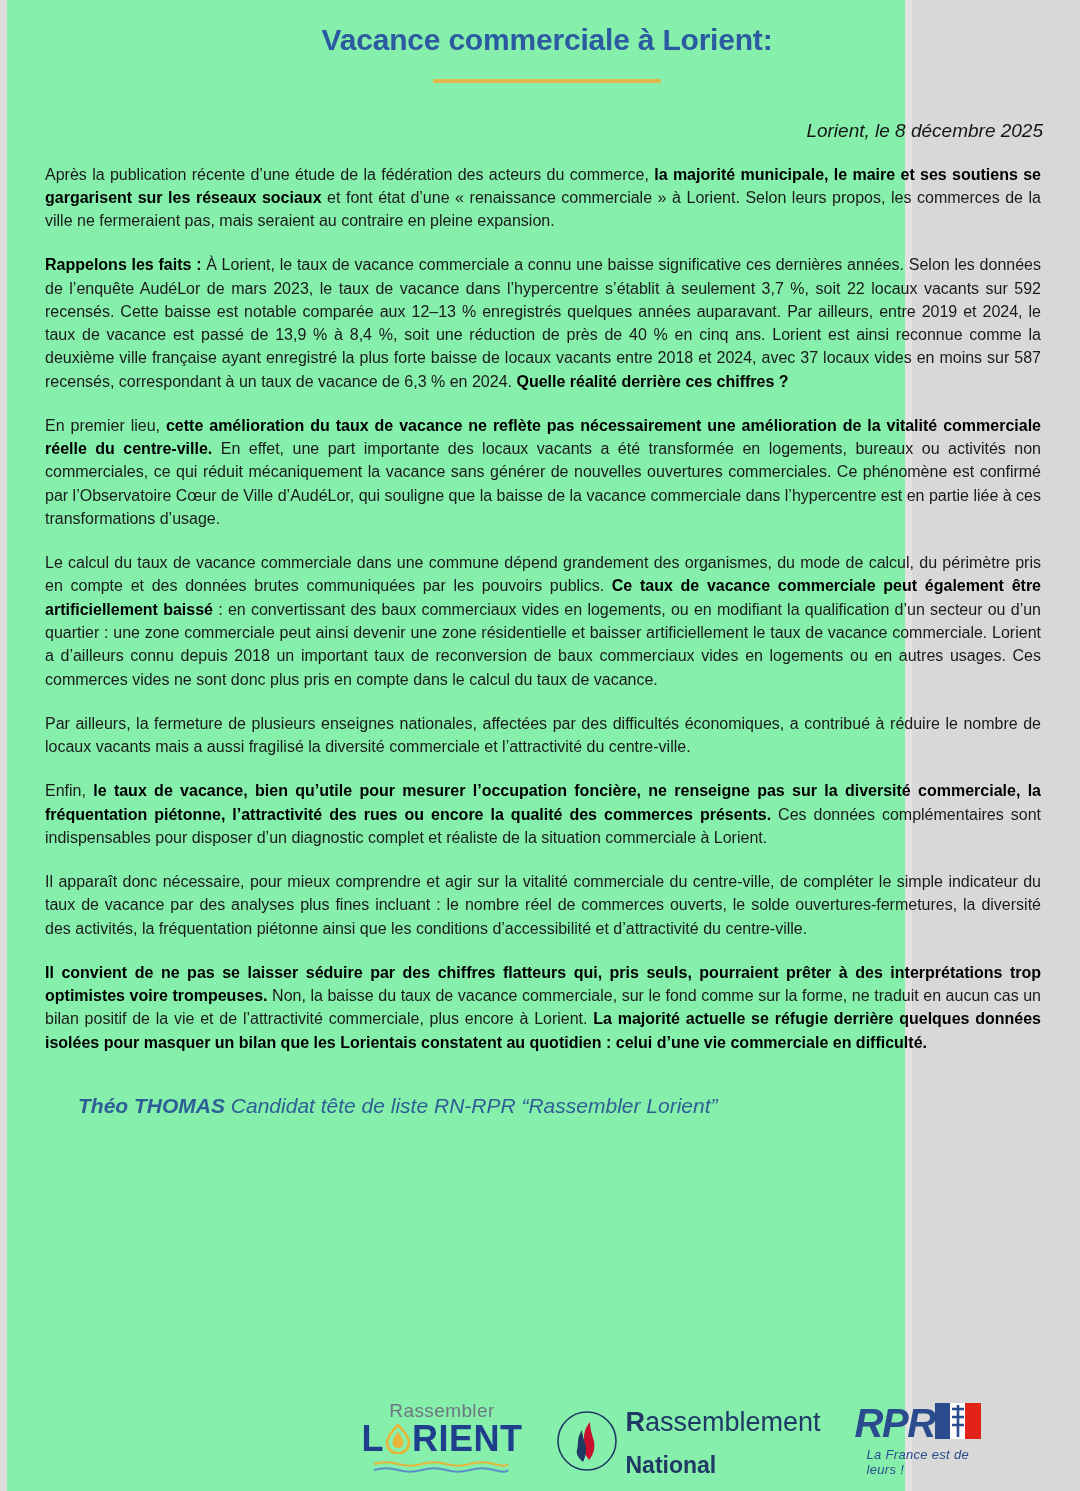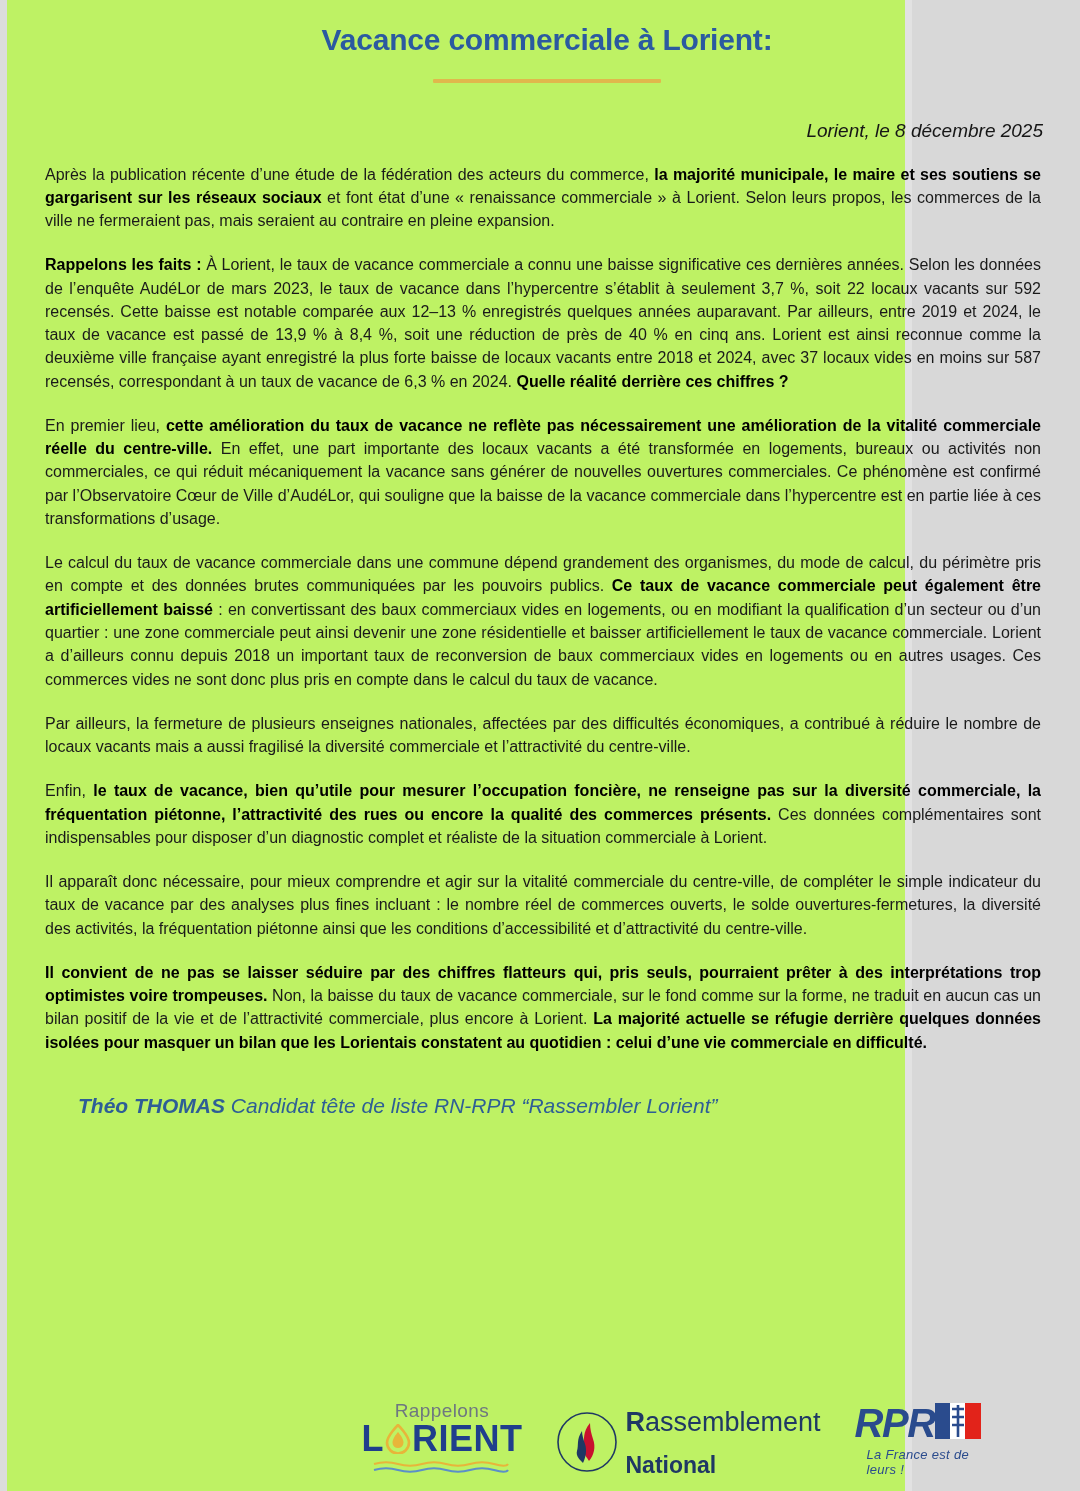--- a/index.html
+++ b/index.html
@@ -10,21 +10,21 @@
   body {
     width: 1080px;
     height: 1491px;
     overflow: hidden;
     font-family: "Liberation Sans", sans-serif;
   }
   .page {
     position: relative;
     width: 912px;
     height: 1491px;
-    background: #bef264;
+    background: #86efac;
     box-sizing: border-box;
     border-left: 7px solid #dcdcdc;
     border-right: 7px solid #e2e2e2;
     padding: 0 38px;
     box-sizing: border-box;
   }
   .inner {
     width: 1004px;
     margin: 0 auto;
     position: relative;
@@ -133,21 +133,21 @@
   .lo-drop {
     display: inline-block;
     width: 26px;
     height: 30px;
     position: relative;
     margin: 0 1px;
   }
   .lo-waves { margin-top: 3px; }
 
   
-  .logo-rn { align-items: flex-end; gap: 7px; }
+  .logo-rn { align-items: center; gap: 7px; }
   .rn-text {
     line-height: 1.0;
     color: #1F3864;
   }
   .rn-l1 { font-size: 27px; font-weight: normal; }
   .rn-l1 .cap { font-weight: bold; }
   .rn-l2 { font-size: 23px; font-weight: bold; margin-top: 18px; }
 
   
   .logo-rpr { flex-direction: column; align-items: flex-end; }
@@ -202,21 +202,21 @@
 
     </div>
 
     <div class="signature"><span class="name">Théo THOMAS</span><span class="role"> Candidat tête de liste RN-RPR  “Rassembler Lorient”</span></div>
 
   </div>
 
   <div class="logo-row">
 
     <div class="logo logo-lorient">
-      <div class="lo-top">Rappelons</div>
+      <div class="lo-top">Rassembler</div>
       <div class="lo-main">
         <span>L</span>
         <span class="lo-drop">
           <svg width="26" height="30" viewBox="0 0 26 30" aria-hidden="true">
             <path d="M13 1 C13 1 2 12 2 18.5 A11 11 0 0 0 24 18.5 C24 12 13 1 13 1 Z" fill="none" stroke="#E8B53A" stroke-width="2.6"></path>
             <path d="M13 8 C13 8 7.5 14 7.5 18.5 A5.5 5.5 0 0 0 18.5 18.5 C18.5 14 13 8 13 8 Z" fill="#E8B53A"></path>
           </svg>
         </span>
         <span>RIENT</span>
       </div>

